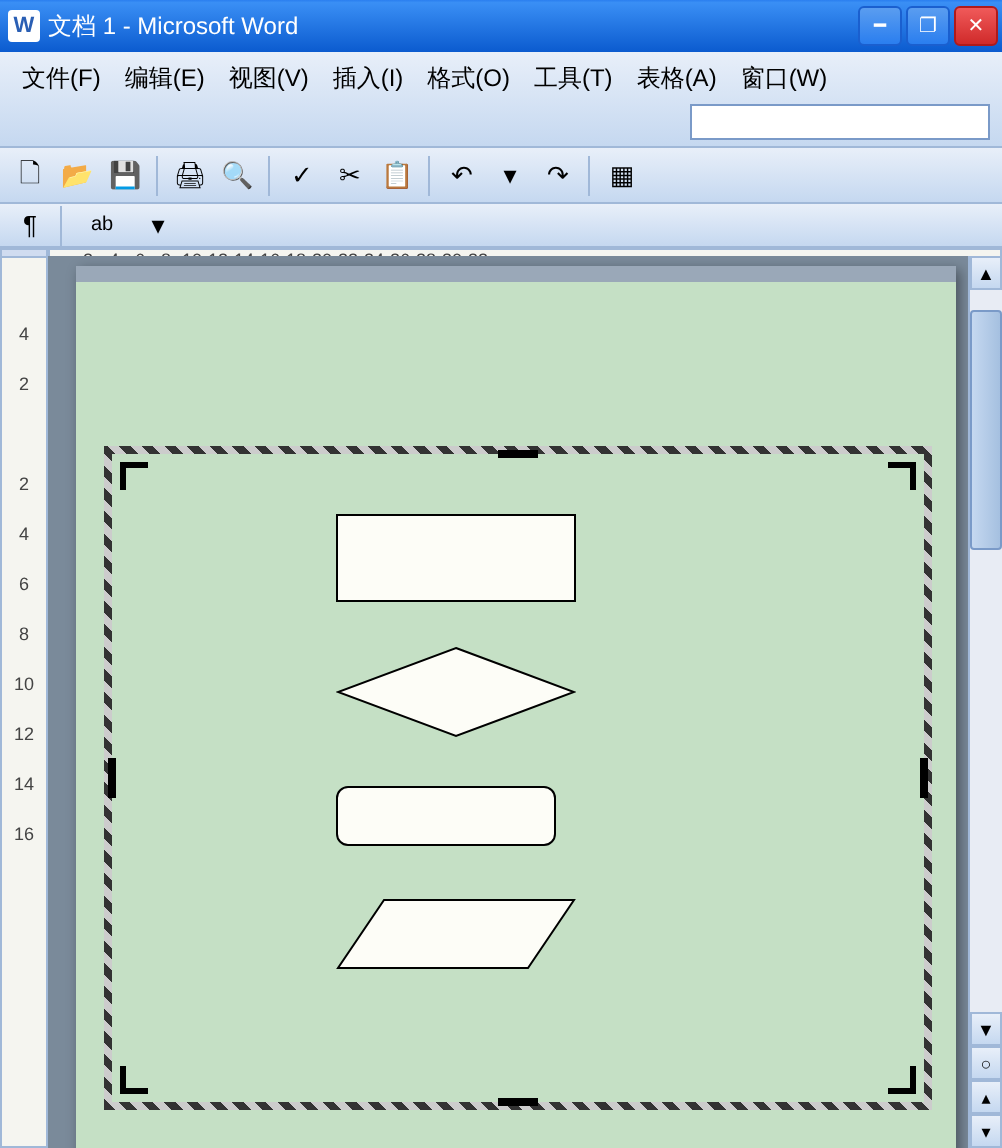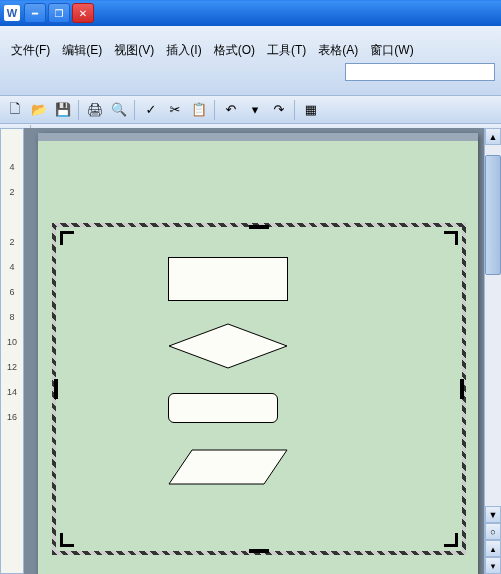--- a/index.html
+++ b/index.html
@@ -32,21 +32,21 @@
   width: 22px; height: 20px;
   background: linear-gradient(to bottom, #5a9df0, #2a7eef);
   border: 1px solid #1a5fcf;
   border-radius: 3px;
   display: flex; align-items: center; justify-content: center;
   color: white; font-size: 10px;
 }
 .win-btn.close { background: linear-gradient(to bottom, #f05a5a, #d02a2a); border-color: #b01a1a; }
 .menubar {
   background: linear-gradient(to bottom, #e8eff9, #c5d8f0);
-  padding: 14px 6px;
+  padding: 3px 6px;
   display: flex; flex-wrap: wrap; gap: 2px;
   border-bottom: 1px solid #a0b8d8;
 }
 .menu-item {
   padding: 2px 5px;
   color: #000;
   cursor: default;
 }
 .menubar .qhelp {
   margin-left: auto;
@@ -188,20 +188,21 @@
 }
 .sb-btn { height: 17px; background: linear-gradient(#e8eff9,#c5d8f0); border: 1px solid #a0b8d8; display:flex;align-items:center;justify-content:center;font-size:9px;}
 .sb-track { flex: 1; background: #e8ecf4; }
 .sb-thumb { height: 120px; margin-top: 10px; background: linear-gradient(to right,#c5d8f0,#a5c0e0); border: 1px solid #7a9ac8; border-radius: 2px; }
 </style>
 </head>
 <body>
 
 <div class="titlebar">
   <div class="app-icon">W</div>
+  <div class="title">文档 1 - Microsoft Word</div>
   <div class="win-btns">
     <div class="win-btn">━</div>
     <div class="win-btn">❐</div>
     <div class="win-btn close">✕</div>
   </div>
 </div>
 
 <div class="menubar">
   <span class="menu-item">文件(F)</span>
   <span class="menu-item">编辑(E)</span>

